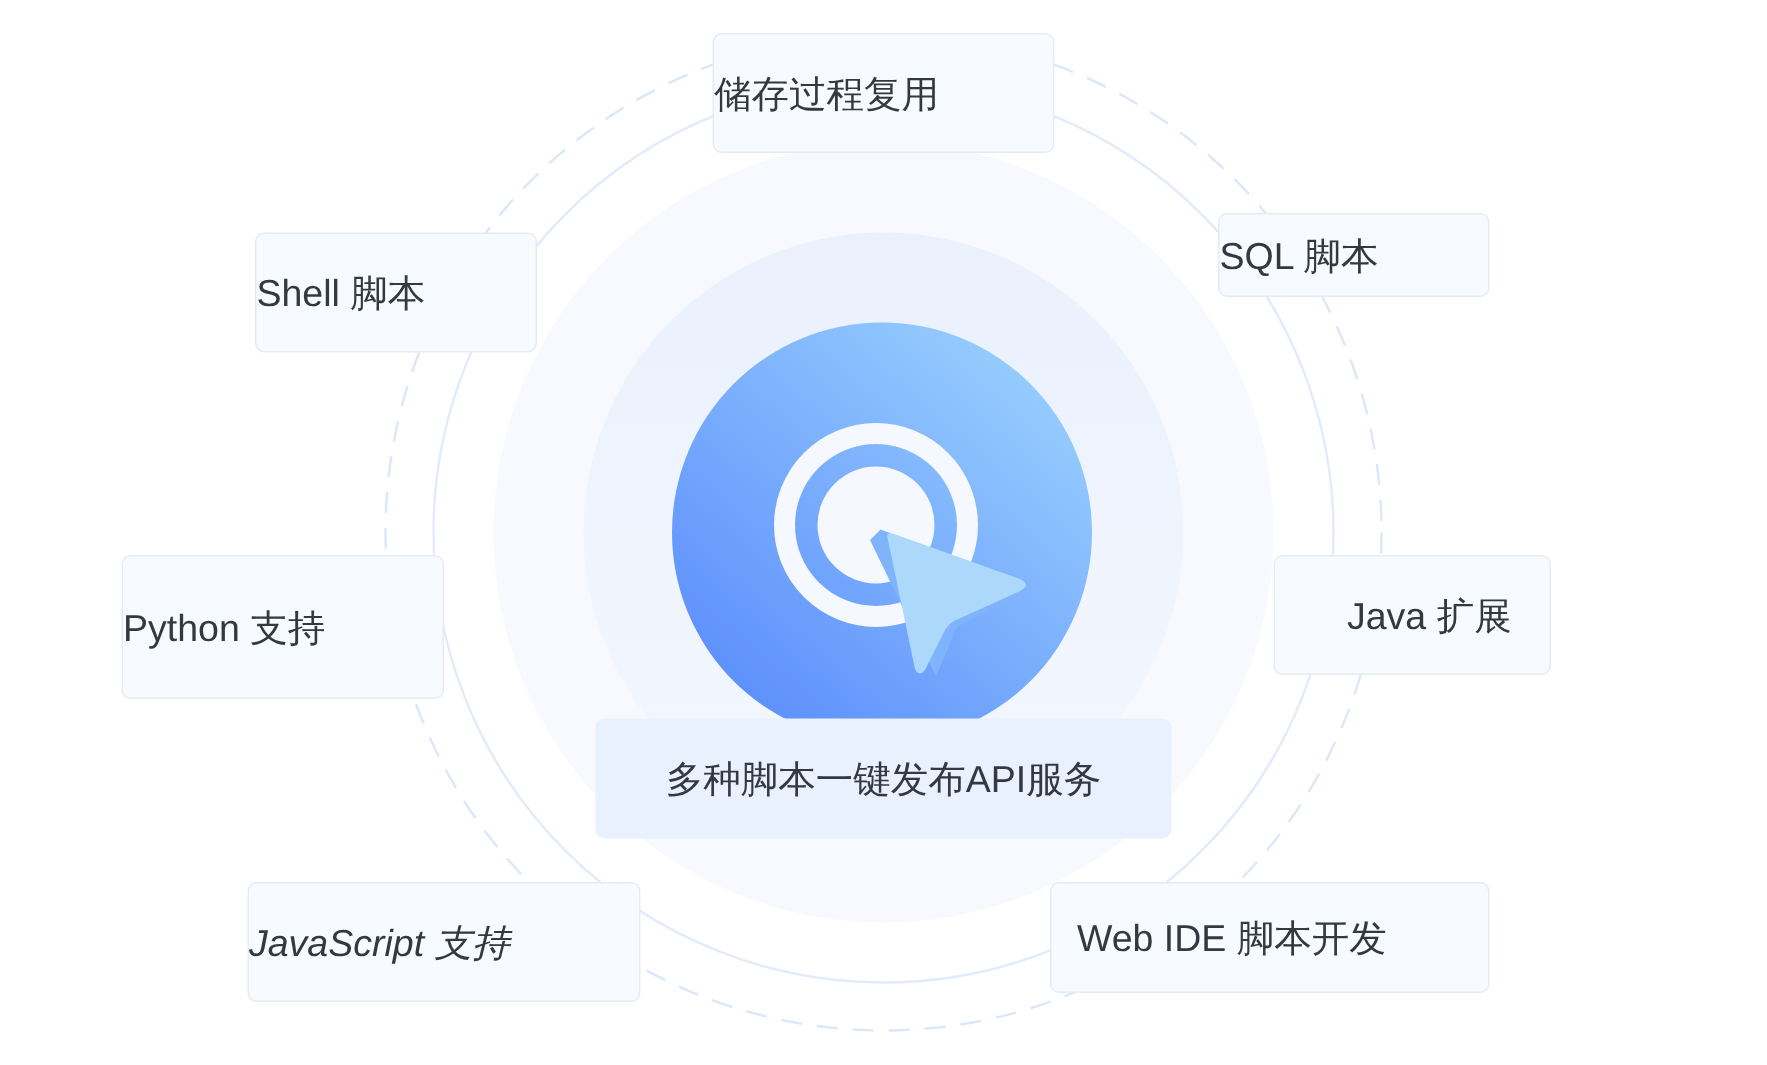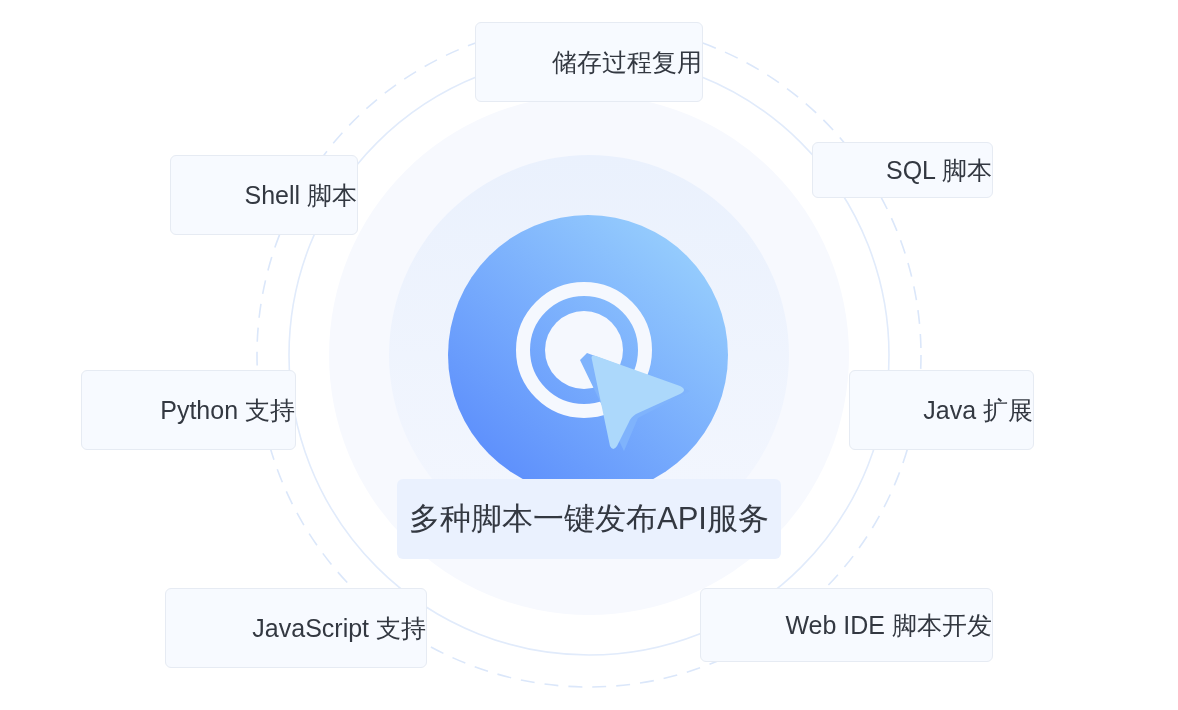--- a/index.html
+++ b/index.html
@@ -3,29 +3,29 @@
 <meta charset="utf-8">
 <style>
   html, body { margin: 0; padding: 0; background: #ffffff; }
   body { width: 1178px; height: 710px; position: relative; overflow: hidden;
          font-family: "Liberation Sans", "DejaVu Sans", sans-serif; }
   .stage { position: absolute; left: 0; top: 0; width: 1178px; height: 710px; }
   svg.rings { position: absolute; left: 0; top: 0; }
   .node {
     position: absolute; box-sizing: border-box;
     background: #f7faff; border: 1px solid #e6ebf3; border-radius: 6px;
-    display: flex; align-items: center; justify-content: flex-end;
+    display: flex; align-items: center; justify-content: flex-start;
     font-size: 25px; color: #333841; white-space: nowrap;
   }
   .center-label {
     position: absolute; box-sizing: border-box;
     left: 397px; top: 479px; width: 384px; height: 80px;
     background: #eaf1fe; border-radius: 6px;
     display: flex; align-items: center; justify-content: center;
-    font-size: 31px; color: #333841;
+    font-size: 25px; color: #333841;
   }
 </style>
 </head>
 <body>
 
 <div class="stage">
   <svg class="rings" width="1178" height="710" viewBox="0 0 1178 710">
     <defs>
       <linearGradient id="blueGrad" x1="0.85" y1="0.1" x2="0.15" y2="0.9">
         <stop offset="0" stop-color="#96cdfd"></stop>
@@ -59,27 +59,27 @@
 
   <div class="node" style="left:475px;top:22px;width:228px;height:80px;">
     <span>储存过程复用</span>
   </div>
   <div class="node" style="left:170px;top:155px;width:188px;height:80px;">
     <span>Shell 脚本</span>
   </div>
   <div class="node" style="left:812px;top:142px;width:181px;height:56px;">
     <span>SQL 脚本</span>
   </div>
-  <div class="node" style="left:81px;top:370px;width:215px;height:80px;">
+  <div class="node" style="left:81px;top:370px;width:215px;height:96px;">
     <span>Python 支持</span>
   </div>
   <div class="node" style="left:849px;top:370px;width:185px;height:80px;padding-left:48px;">
     <span>Java 扩展</span>
   </div>
-  <div class="node" style="left:165px;top:588px;width:262px;height:80px;">
+  <div class="node" style="left:165px;top:588px;width:262px;height:80px;font-style:italic;">
     <span>JavaScript 支持</span>
   </div>
   <div class="node" style="left:700px;top:588px;width:293px;height:74px;padding-left:17px;">
     <span>Web IDE 脚本开发</span>
   </div>
 
   <div class="center-label">
     <span>多种脚本一键发布API服务</span>
   </div>
 </div>

